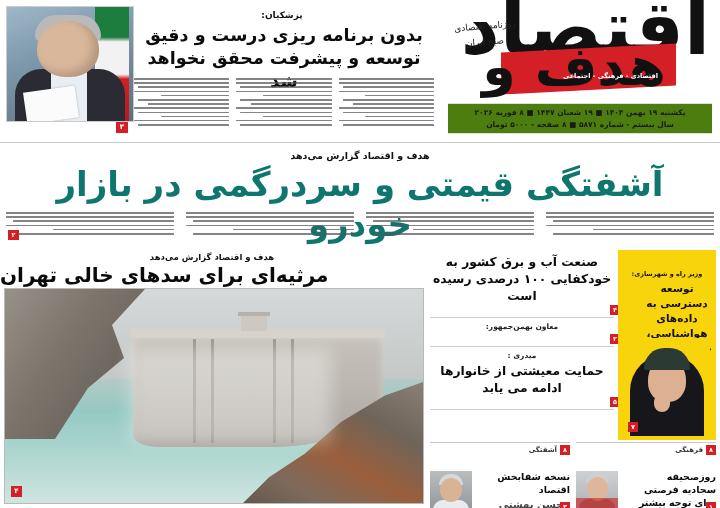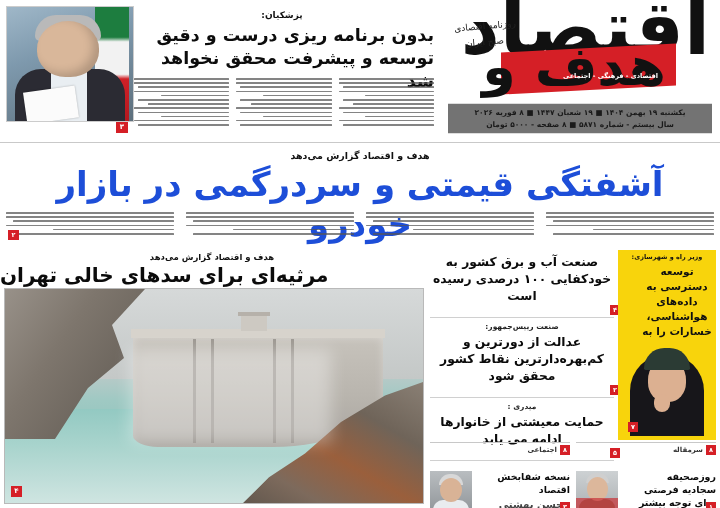--- a/index.html
+++ b/index.html
@@ -36,21 +36,21 @@
     position:absolute;right:58px;top:76px;
     font-size:6.5px;color:#fff;font-weight:bold;letter-spacing:.3px;
   }
   .mast-tag{
     position:absolute;right:196px;top:18px;width:78px;text-align:center;
     font-size:9px;color:#222;line-height:1.8;
   }
   .mast-tag div{transform:rotate(-5deg);}
   .mast-dates{
     position:absolute;right:8px;top:103px;width:264px;
-    background:#737373;border-top:1px solid #ddd;border-bottom:1px solid #ddd;
+    background:#4d7c0f;border-top:1px solid #ddd;border-bottom:1px solid #ddd;
     padding:3px 12px;box-sizing:border-box;
   }
   .mast-dates .dline{
     font-size:7.5px;color:#1a1a1a;text-align:center;line-height:1.55;
     white-space:nowrap;font-weight:bold;
   }
 
   
   .topstory{position:absolute;left:0;top:0;width:438px;height:143px;}
   .ts-photo{
@@ -65,21 +65,21 @@
   .ts-hair{position:absolute;left:28px;top:8px;width:66px;height:26px;border-radius:34px 34px 8px 8px;background:#b9b9b9;}
   .ts-body{position:absolute;left:8px;top:62px;width:110px;height:56px;border-radius:26px 26px 0 0;background:#2b2b33;}
   .ts-shirt{position:absolute;left:44px;top:64px;width:36px;height:54px;background:#e9eef2;}
   .ts-paper{position:absolute;left:18px;top:82px;width:52px;height:32px;background:#fbfbfb;transform:rotate(-8deg);box-shadow:0 0 2px rgba(0,0,0,.3);}
   .ts-badge{
     position:absolute;left:116px;top:122px;width:12px;height:11px;background:#d51f26;color:#fff;
     font-size:7px;font-weight:bold;text-align:center;line-height:11px;
   }
   .ts-kicker{position:absolute;right:8px;top:10px;width:296px;text-align:center;font-size:9px;font-weight:bold;color:#111;}
   .ts-title{
-    position:absolute;right:4px;top:24px;width:300px;
+    position:absolute;right:4px;top:24px;width:300px;text-align:center;
     font-size:17.5px;font-weight:bold;color:#0c0c0c;line-height:1.32;
   }
   .ts-cols{position:absolute;right:4px;top:78px;width:300px;display:flex;gap:7px;direction:rtl;}
   .ts-cols .col{flex:1;}
 
   
   .lines{display:block;}
   .lines i{
     display:block;height:1.6px;background:#555;margin-bottom:2.6px;border-radius:.5px;opacity:.72;
   }
@@ -87,21 +87,21 @@
   .lines i:nth-child(3n){width:96%;}
   .lines i:nth-child(7n){width:85%;}
 
   .hr-full{position:absolute;left:0;top:142px;width:720px;height:1px;background:#c9c9c9;}
 
   
   .mainstory{position:absolute;left:0;top:148px;width:720px;height:96px;}
   .ms-kicker{position:absolute;left:0;top:2px;width:720px;text-align:center;font-size:9.5px;font-weight:bold;color:#111;}
   .ms-title{
     position:absolute;left:0;top:16px;width:720px;text-align:center;
-    font-size:34px;font-weight:bold;color:#1d4ed8;line-height:1.18;letter-spacing:-.5px;
+    font-size:34px;font-weight:bold;color:#0f766e;line-height:1.18;letter-spacing:-.5px;
   }
   .ms-cols{position:absolute;left:6px;top:64px;width:708px;display:flex;gap:12px;direction:rtl;}
   .ms-cols .col{flex:1;}
   .ms-badge{position:absolute;left:8px;top:82px;width:11px;height:10px;background:#d51f26;color:#fff;
     font-size:6.5px;font-weight:bold;text-align:center;line-height:10px;}
 
   
   .lower{position:absolute;left:0;top:250px;width:720px;height:258px;}
 
   
@@ -133,21 +133,21 @@
   
   .midcol{position:absolute;left:430px;top:0;width:184px;height:190px;}
   .brief{position:relative;border-bottom:1px solid #d0d0d0;padding:4px 2px 12px 2px;}
   .brief .k{text-align:center;font-size:7.5px;font-weight:bold;color:#222;margin-bottom:3px;}
   .brief .t{text-align:center;font-size:12.3px;font-weight:bold;color:#0b0b0b;line-height:1.38;}
   .brief .b{position:absolute;right:-6px;bottom:2px;width:10px;height:10px;background:#d51f26;color:#fff;
     font-size:6.5px;font-weight:bold;text-align:center;line-height:10px;}
 
   
   .yellowbox{position:absolute;left:618px;top:0;width:98px;height:190px;background:#f8d40c;overflow:hidden;}
-  .yb-k{text-align:center;font-size:6.5px;font-weight:bold;color:#111;padding-top:3px;}
+  .yb-k{text-align:center;font-size:6.5px;font-weight:bold;color:#111;padding-top:20px;}
   .yb-t{text-align:center;font-size:10.5px;font-weight:bold;color:#111;line-height:1.42;padding:3px 4px 0;margin-left:20px;}
   .yb-photo{position:absolute;left:6px;top:88px;width:86px;height:98px;background:#f8d40c;overflow:hidden;}
   .yb-chador{position:absolute;left:6px;top:16px;width:74px;height:82px;background:#17161a;border-radius:38px 38px 0 0;}
   .yb-face{position:absolute;left:24px;top:20px;width:38px;height:44px;border-radius:50% 50% 44% 44%;background:#dcb091;}
   .yb-scarf{position:absolute;left:20px;top:10px;width:46px;height:22px;border-radius:24px 24px 2px 2px;background:#2b3b34;}
   .yb-hand{position:absolute;left:30px;top:56px;width:16px;height:18px;border-radius:8px;background:#dcb091;}
   .yb-badge{position:absolute;left:4px;bottom:4px;width:10px;height:10px;background:#d51f26;color:#fff;
     font-size:6.5px;font-weight:bold;text-align:center;line-height:10px;}
 
   
@@ -324,22 +324,21 @@
         <div class="dam-badge">۴</div>
       </div>
     </div>
 
     <div class="midcol">
       <div class="brief">
         <div class="t">صنعت آب و برق کشور به خودکفایی ۱۰۰ درصدی رسیده است</div>
         <div class="b">۴</div>
       </div>
       <div class="brief">
-        <div class="k">صنعت رییس‌جمهور:</div>
-        <div class="t">عدالت از دورترین و کم‌بهره‌دارترین نقاط کشور محقق شود</div>
+        <div class="k">معاون بهمن‌جمهور:</div>
         <div class="b">۲</div>
       </div>
       <div class="brief">
         <div class="k">میدری :</div>
         <div class="t">حمایت معیشتی از خانوارها ادامه می یابد</div>
         <div class="b">۵</div>
       </div>
     </div>
 
     <div class="yellowbox">
@@ -352,21 +351,21 @@
         <div class="yb-hand"></div>
         <div class="yb-badge">۷</div>
       </div>
     </div>
 
     <div class="opwrap">
 
       <div class="opcard">
         <div class="op-head">
           <div class="op-redicon">۸</div>
-          <div class="op-tag">سرمقاله</div>
+          <div class="op-tag">فرهنگی</div>
         </div>
         <div class="op-body">
           <div class="op-text">
             <div class="op-title">روزصحیفه سجادیه فرصتی برای توجه بیشتر به مظاهیم دعا و مناجات است !</div>
 
           </div>
           <div class="op-photo">
             <div class="ph-b">
               <div class="s"></div>
               <div class="h"></div>
@@ -374,21 +373,21 @@
               <div class="wm"></div>
             </div>
           </div>
         </div>
         <div class="op-badge">۱</div>
       </div>
 
       <div class="opcard">
         <div class="op-head">
           <div class="op-redicon">۸</div>
-          <div class="op-tag">اجتماعی</div>
+          <div class="op-tag">آشفتگی</div>
         </div>
         <div class="op-body">
           <div class="op-text">
             <div class="op-title">نسخه شفابخش اقتصاد</div>
             <div class="op-author">حسن بهشتی پور - پژوهشگر</div>
             <div class="tiny-lines">
               <i style="width:90%"></i>
                 <i style="width:96%"></i>
                 <i style="width:70%"></i>
             </div>

